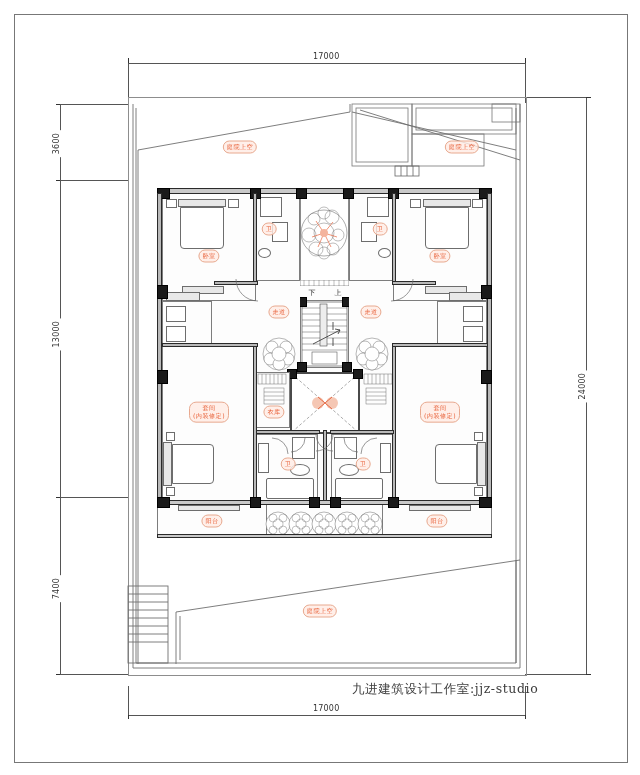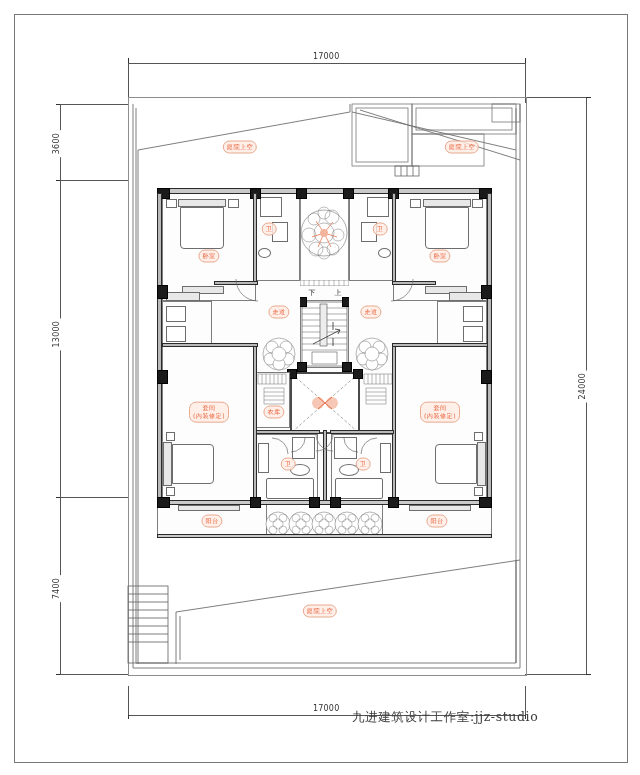--- a/index.html
+++ b/index.html
@@ -485,15 +485,15 @@
   </div>
 
   <div class="tag" style="left:274px;top:412px;">衣库</div>
 
   <div class="tag" style="left:288px;top:464px;">卫</div>
   <div class="tag" style="left:363px;top:464px;">卫</div>
 
   <div class="tag" style="left:212px;top:521px;">阳台</div>
   <div class="tag" style="left:437px;top:521px;">阳台</div>
 
-  <div class="signature" style="left:352px;top:681px;margin-top:28px;">九进建筑设计工作室:jjz-studio</div>
+  <div class="signature" style="left:352px;top:681px;">九进建筑设计工作室:jjz-studio</div>
 
 </div>
 
 </body></html>

